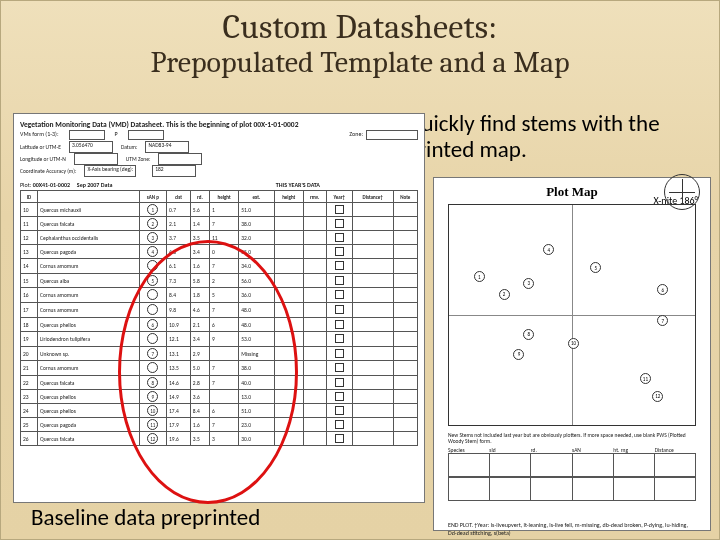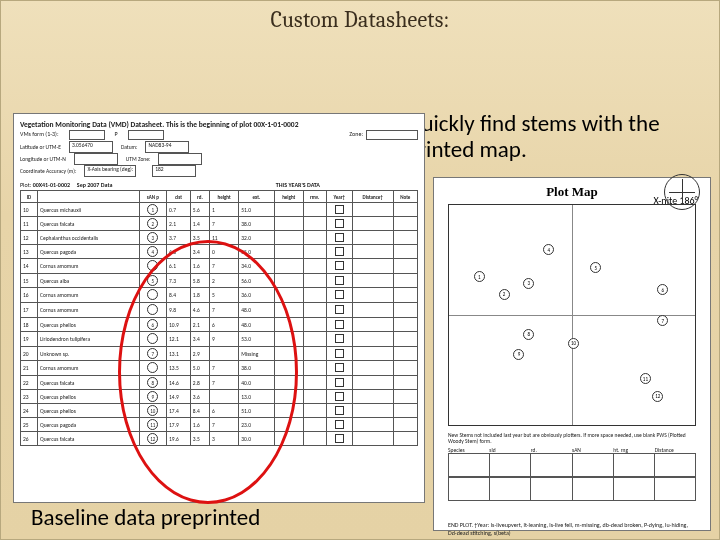--- a/index.html
+++ b/index.html
@@ -1,17 +1,17 @@
 <!DOCTYPE html>
 <html><head>
 <meta charset="utf-8">
 <style>
   html,body{margin:0;padding:0;width:720px;height:540px;background:#e8d9b5;font-family:Calibri,Arial,sans-serif;overflow:hidden}
   .slide{position:relative;width:720px;height:540px;background:linear-gradient(180deg,#efe0bb 0%,#e7d4a8 40%,#e5d2a5 100%);border:1px solid #b7a87e;box-sizing:border-box}
-  .title{font-family:"Cambria","Georgia",serif;font-weight:500;color:#3a2e1e;text-align:center;font-size:22px;margin:6px 0 0 0;letter-spacing:.2px}
+  .title{font-family:"Cambria","Georgia",serif;font-weight:500;color:#3a2e1e;text-align:center;font-size:34px;margin:6px 0 0 0;letter-spacing:.2px}
   .subtitle{font-family:"Cambria","Georgia",serif;font-weight:400;color:#3a2e1e;text-align:center;font-size:30px;margin:-2px 0 0 0}
 
   .sheet,.map{position:absolute;background:#fff;border:1px solid #777;box-sizing:border-box}
   .sheet{left:12px;top:112px;width:412px;height:390px;font-size:6px;color:#222;padding:6px 6px 2px 6px}
   .map{left:432px;top:176px;width:278px;height:354px;padding:6px 14px 6px 14px}
 
   .sheet-h{font-size:7.5px;font-weight:bold;margin-bottom:1px}
   .sheet-meta{display:flex;gap:10px;font-size:6px;margin:1px 0}
   .meta-lbl{white-space:nowrap}
   .meta-box{display:inline-block;border:1px solid #555;min-width:34px;height:8px;vertical-align:middle}
@@ -47,20 +47,21 @@
   .legrow{display:flex;border:1px solid #555;height:22px}
   .legrow div{border-right:1px solid #555;flex:1}
   .legrow div:last-child{border-right:0}
   .end{font-size:6px;margin-top:20px}
 </style>
 </head>
 <body>
 
 <div class="slide">
   <div class="title">Custom Datasheets:</div>
+  <div class="subtitle">Prepopulated Template and a Map</div>
 
   <div class="annot top">Quickly find stems with the printed map.</div>
   <div class="annot bot">Baseline data preprinted</div>
 
   <div class="sheet">
     <div class="sheet-h">Vegetation Monitoring Data (VMD) Datasheet.  This is the beginning of plot   00X-1-01-0002</div>
     <div class="sheet-meta">
       <span class="meta-lbl">VMs form (1-3):</span>
       <span class="meta-box"></span>
       <span class="meta-lbl">P</span>

